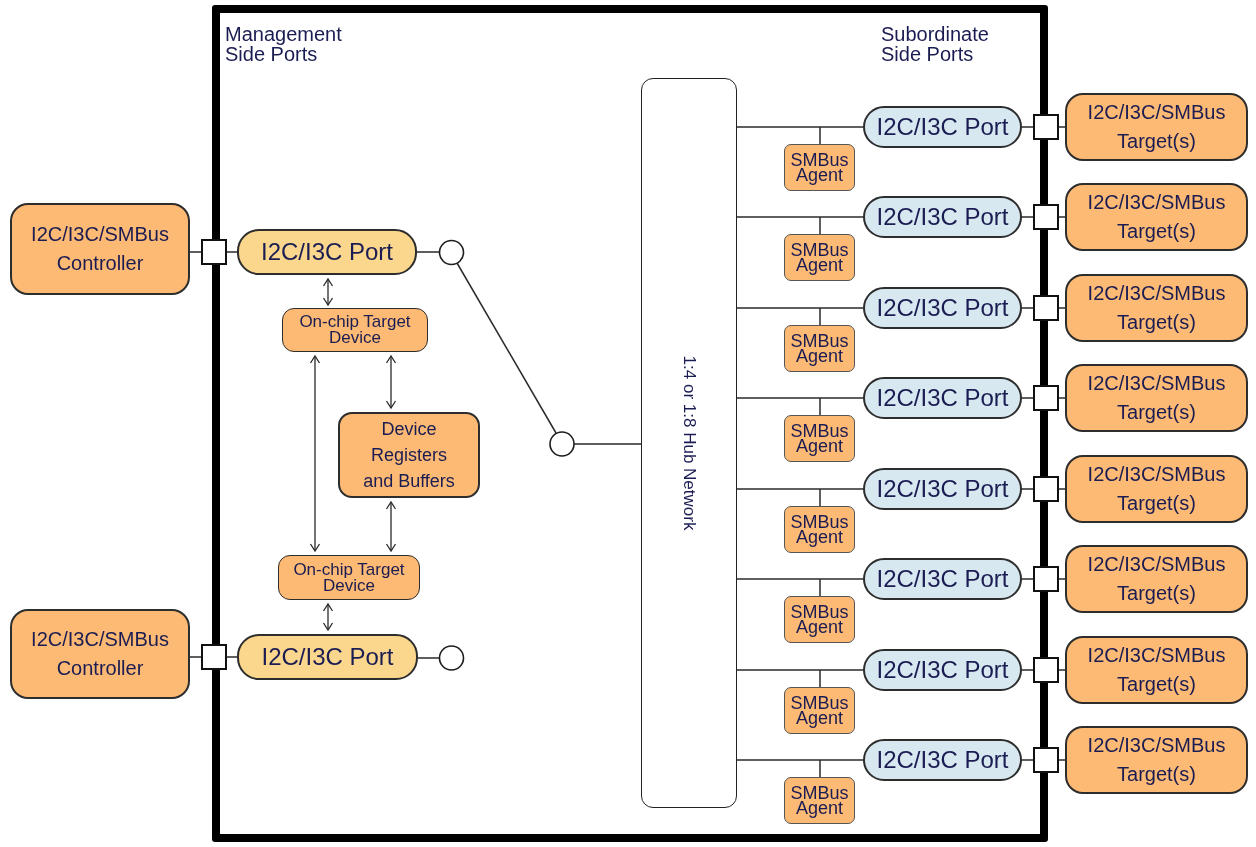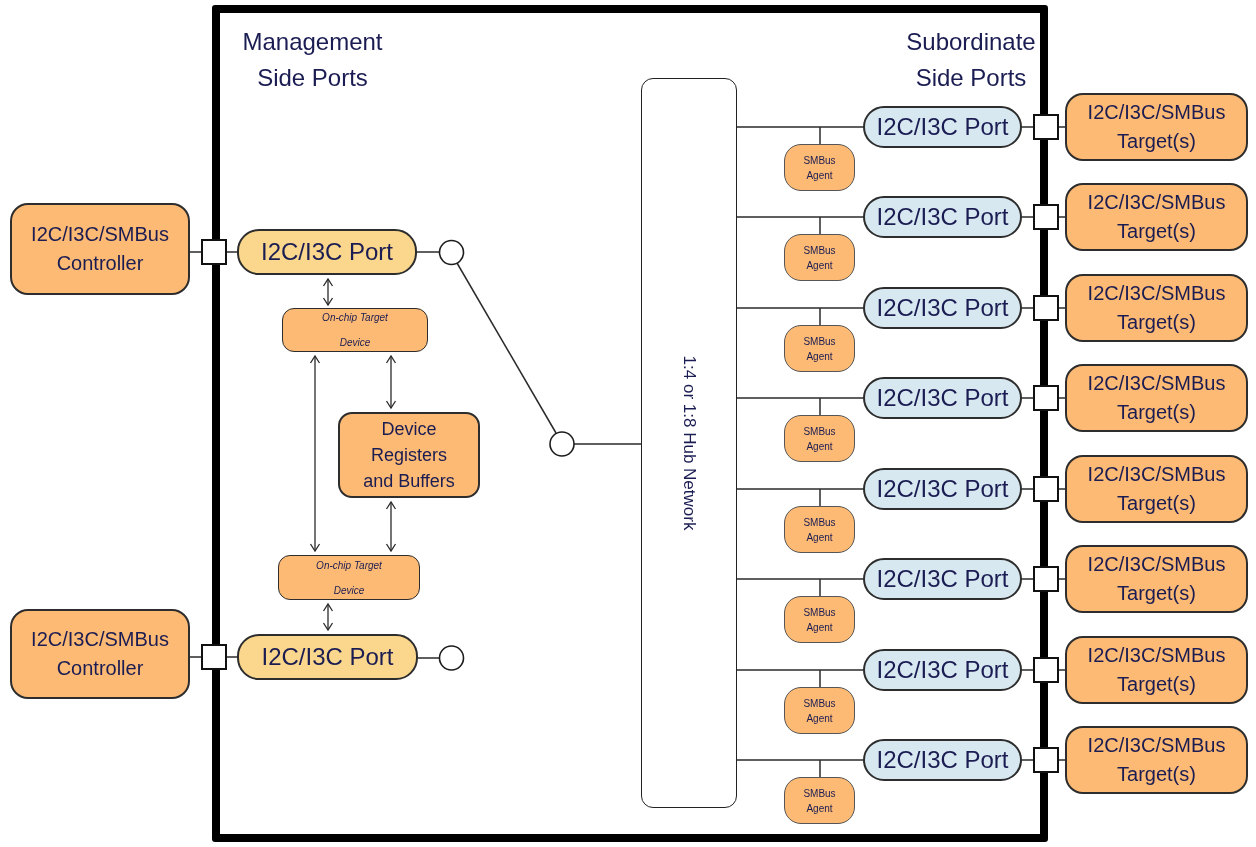--- a/index.html
+++ b/index.html
@@ -22,39 +22,39 @@
   }
   .pill{
     display:flex;align-items:center;justify-content:center;text-align:center;
     border:2px solid #2d2d2d;border-radius:22px;box-sizing:border-box;
     font-size:24px;z-index:3;
   }
   .mport{background:var(--c-management-port-fill,#FAD78C);}
   .sport{background:var(--c-subordinate-port-fill,#D7E8F1);}
   .ctrl{font-size:20px;line-height:29px;}
   .tbox{font-size:20px;line-height:29px;}
-  .onchip{font-size:10px;line-height:25px;border-radius:12px;border-width:1.8px;font-style:italic;}
+  .onchip{font-size:17px;line-height:16px;border-radius:12px;border-width:1.8px;}
   .regs{font-size:18px;line-height:26px;border-radius:14px;}
   .agent{
-    font-size:10px;line-height:15px;border:1.5px solid #555;border-radius:17px;
+    font-size:18px;line-height:15px;border:1.5px solid #555;border-radius:7px;
   }
   .hubbox{
     left:641px;top:78px;width:96px;height:730px;background:#fff;
     border:1.8px solid #222;border-radius:12px;box-sizing:border-box;z-index:3;
   }
   .hublabel{
     left:689px;top:443px;width:max-content;transform:translate(-50%,-50%) rotate(90deg);
     font-size:17px;white-space:nowrap;z-index:4;text-align:center;
   }
   .sq{
     width:26px;height:26px;background:#fff;border:2px solid #111;
     box-sizing:border-box;z-index:5;
   }
   .toplabel{
-    font-size:24px;line-height:36px;text-align:center;white-space:pre-line;z-index:3;
+    font-size:20px;line-height:20px;white-space:pre-line;z-index:3;
   }
   
   .row{position:absolute;left:0;top:0;width:0;height:0;z-index:3;}
   .row .agent{position:absolute;left:784px;top:17px;width:71px;height:47px;}
   .row .sport{position:absolute;left:863px;top:-21px;width:159px;height:42px;}
   .row .sq{position:absolute;left:1033px;top:-13px;}
   .row .tbox{position:absolute;left:1065px;top:-34px;width:183px;height:68px;}
 </style>
 </head>
 <body>

